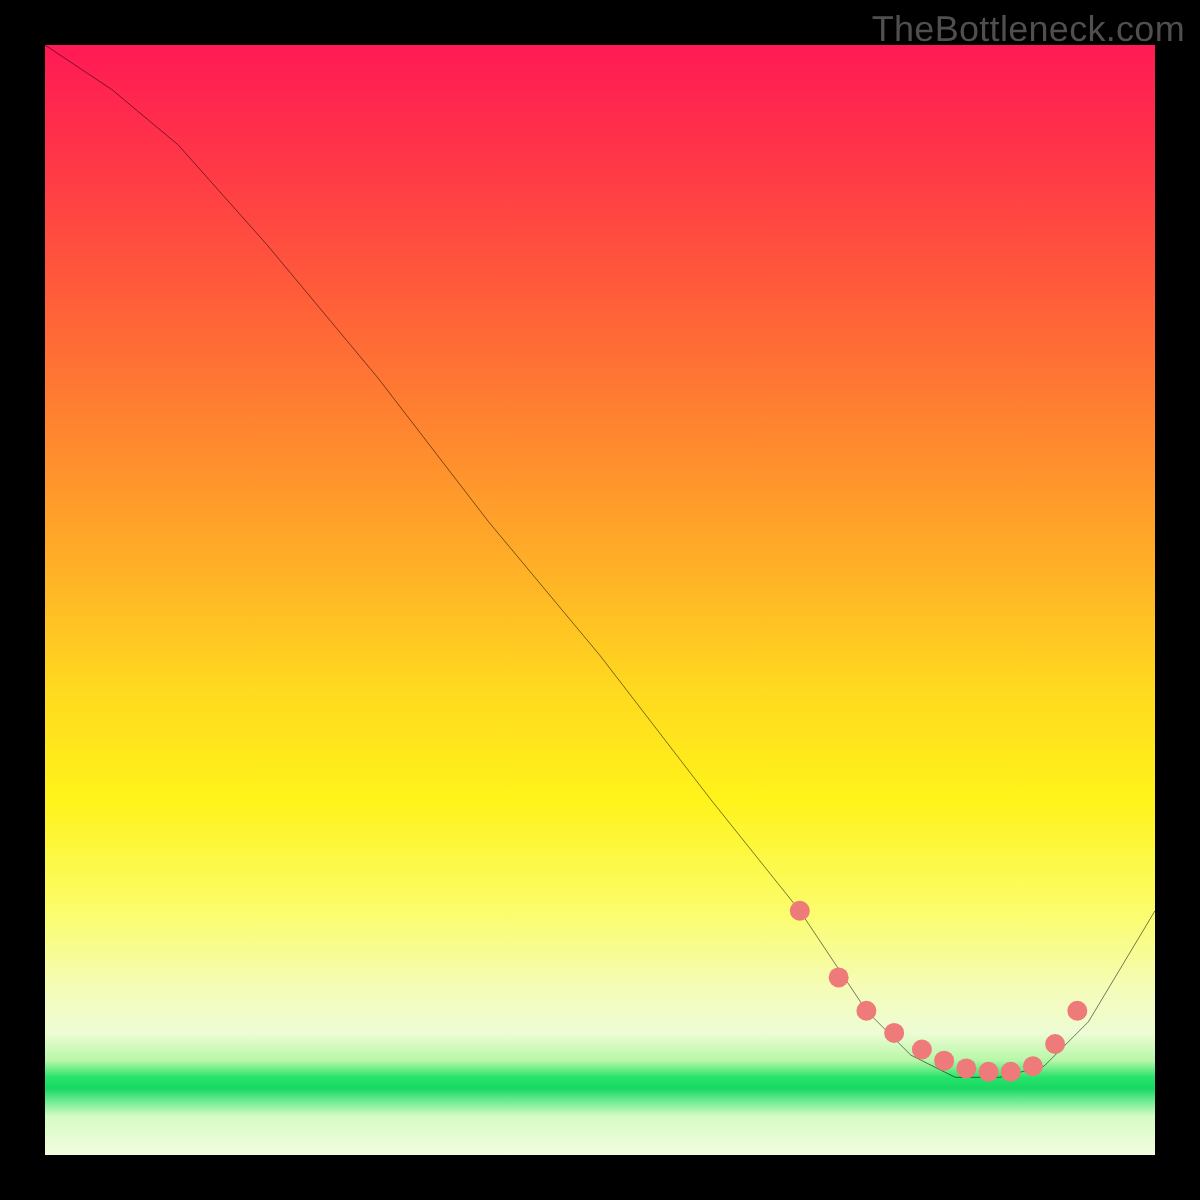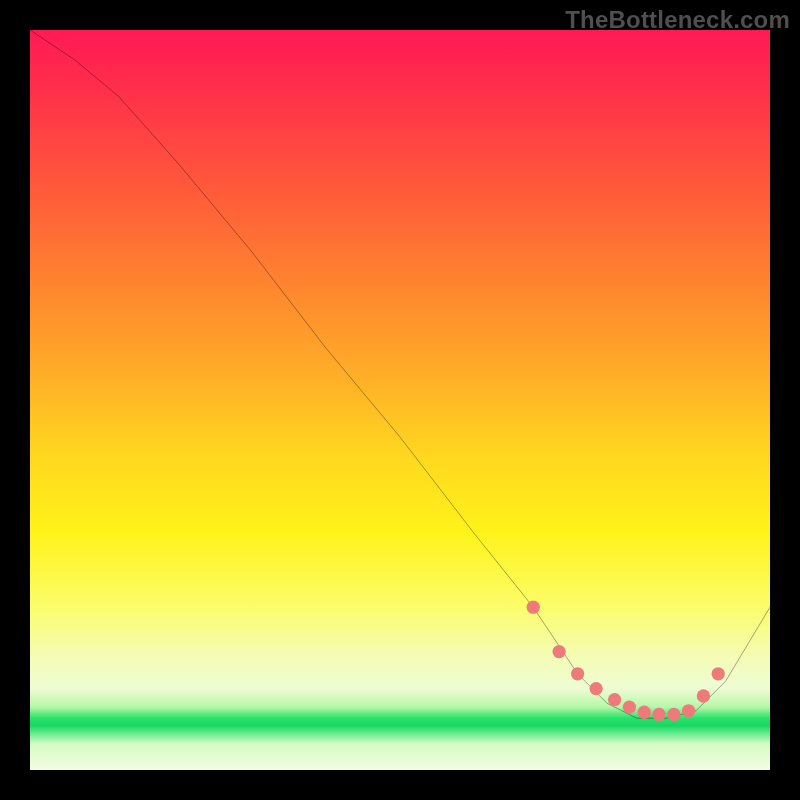--- a/index.html
+++ b/index.html
@@ -16,21 +16,21 @@
     width: 800px;
     height: 800px;
     background: #000;
   }
   .watermark {
     position: absolute;
     top: 6px;
     right: 10px;
     color: #4f4f4f;
     font-size: 24px;
-    font-weight: 700;
+    font-weight: 400;
     letter-spacing: 0.2px;
     z-index: 10;
   }
   .plot {
     position: absolute;
     left: 30px;
     top: 30px;
     width: 740px;
     height: 740px;
   }

